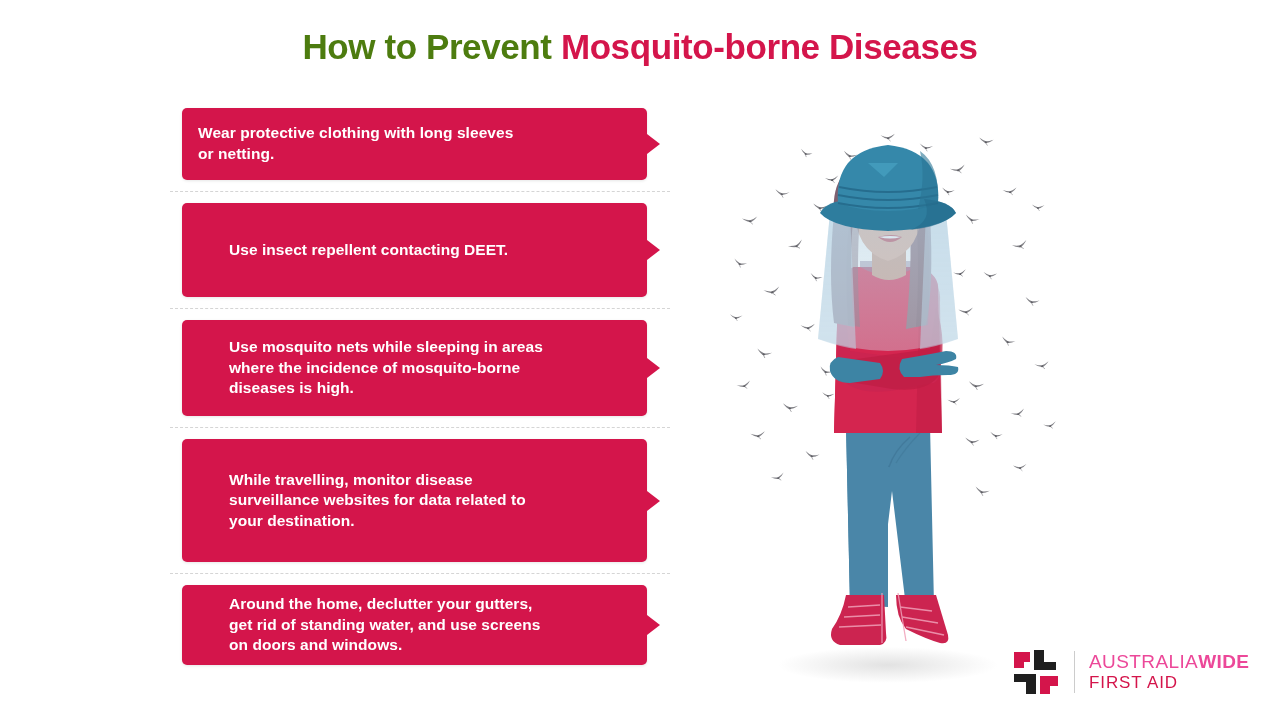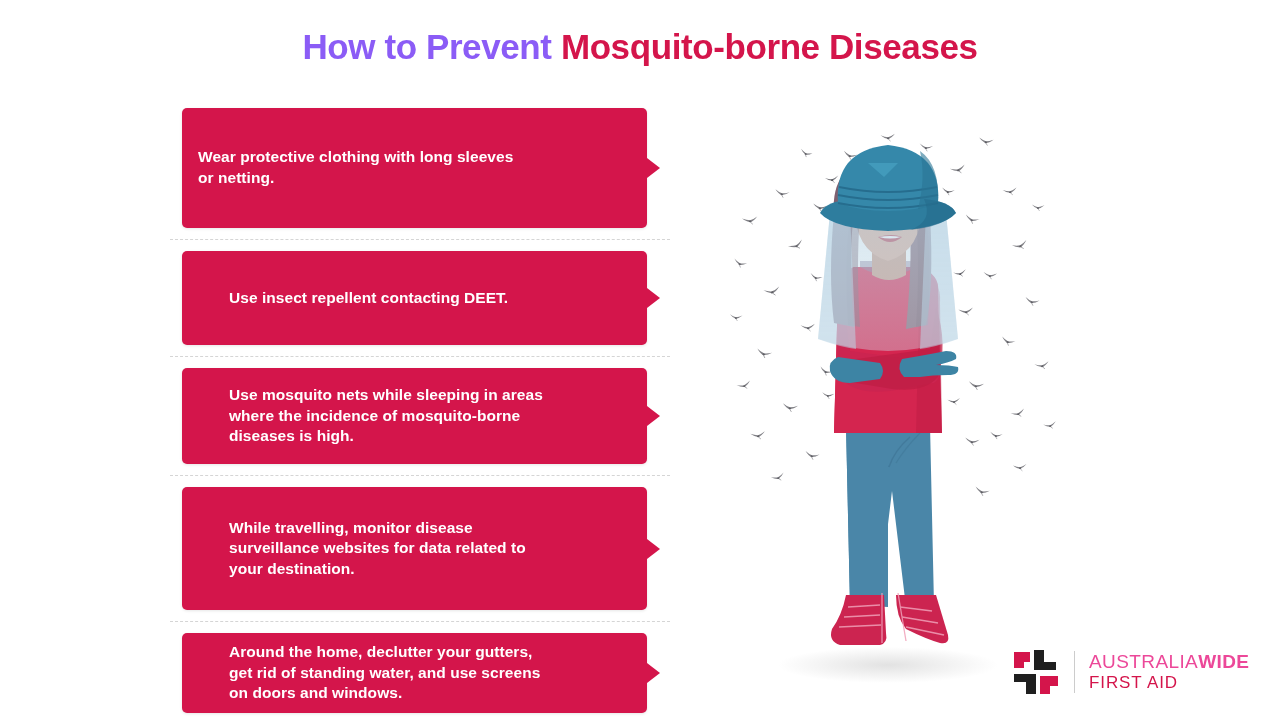--- a/index.html
+++ b/index.html
@@ -14,40 +14,40 @@
 
   
   .title-wrap {
     position:absolute; top:28px; left:0; width:1280px;
     text-align:center;
   }
   .title {
     font-size:35px; font-weight:bold; letter-spacing:-0.4px;
     line-height:1.1; white-space:nowrap;
   }
-  .title .t-dark  { color:#8b5cf6; }
+  .title .t-dark  { color:#4d7c0f; }
   .title .t-accent{ color:#D4154B; }
 
   
   .tips { position:absolute; left:170px; top:108px; width:500px; }
 
   .tip-row { position:relative; }
 
   .tip-card {
     position:relative;
     margin-left:12px;
     width:465px;
     background:#D4154B;
     border-radius:5px;
     color:#ffffff;
     display:flex; align-items:center;
     padding:14px 22px 14px 47px;
     box-shadow:0 1px 3px rgba(0,0,0,0.10);
   }
-  .tip-card.h1 { height:120px;padding-left:16px; }
+  .tip-card.h1 { height:72px;padding-left:16px; }
   .tip-card.h2 { height:94px; }
   .tip-card.h3 { height:96px; }
   .tip-card.h4 { height:123px; }
   .tip-card.h5 { height:80px; }
 
   .tip-text {
     font-size:15.5px;
     font-weight:bold;
     line-height:1.33;
     letter-spacing:0.05px;

